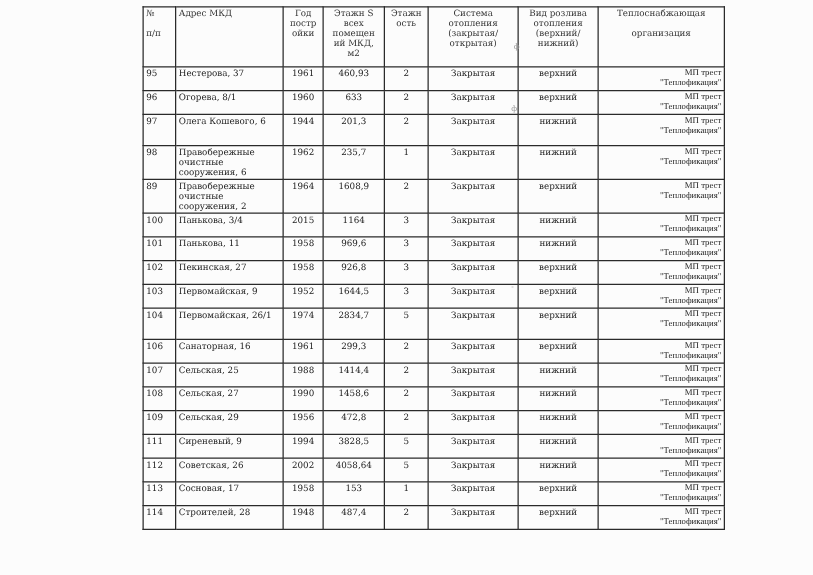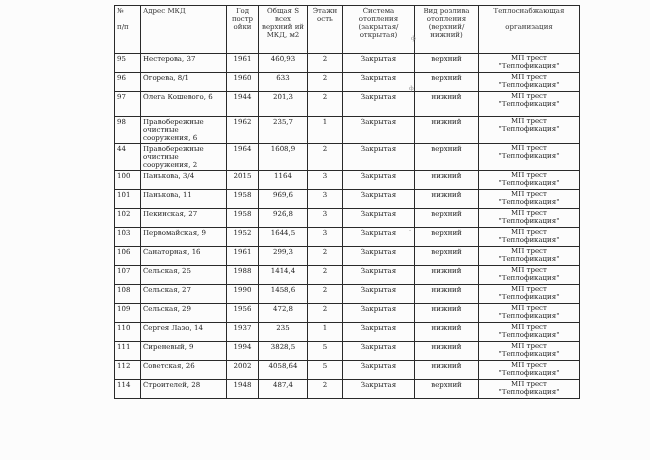--- a/index.html
+++ b/index.html
@@ -14,21 +14,21 @@
     font-size:7px; line-height:8px;
   }
   table.mkd th, table.mkd td {
     border:1px solid #2a2a2a; padding:1px 2px; vertical-align:top; overflow:hidden;
   }
   table.mkd th { font-weight:normal; text-align:center; color:#333; height:45px; }
   table.mkd th.left { text-align:left; }
   table.mkd td { height:16px; }
   table.mkd tr.tall td { height:22px; }
   td.c { text-align:center; }
-  td.org { text-align:center; line-height:7.5px; }
+  td.org { text-align:right; line-height:7.5px;font-family:Liberation Serif, serif; }
   th .gap { display:block; height:8px; }
   .mark { position:absolute; color:#999; font-size:6px; }
 </style>
 </head>
 <body>
 
 <div class="page-noise"></div>
 
 <table class="mkd">
   <colgroup>
@@ -41,21 +41,21 @@
       <col style="width:64px">
       <col style="width:101px">
   </colgroup>
   <thead>
     <tr>
       <th class="left">
         <span>№</span><span class="gap"></span><span>п/п</span>
       </th>
       <th class="left">Адрес МКД</th>
       <th>Год постр ойки</th>
-      <th>Общая S всех верхний ий МКД, м2</th>
+      <th>Этажн S всех помещен ий МКД, м2</th>
       <th>Этажн ость</th>
       <th>Система отопления (закрытая/ открытая)</th>
       <th>Вид розлива отопления (верхний/ нижний)</th>
       <th>
         <span>Теплоснабжающая</span><span class="gap"></span><span>организация</span>
       </th>
     </tr>
   </thead>
   <tbody id="tbody">
       <tr>
@@ -104,21 +104,21 @@
         <td class="c">235,7</td>
         <td class="c">1</td>
         <td class="c">Закрытая</td>
         <td class="c">нижний</td>
         <td class="org">
           <div>МП трест</div>
           <div>"Теплофикация"</div>
         </td>
       </tr>
       <tr class="tall">
-        <td>44</td>
+        <td>89</td>
         <td>Правобережные очистные сооружения, 2</td>
         <td class="c">1964</td>
         <td class="c">1608,9</td>
         <td class="c">2</td>
         <td class="c">Закрытая</td>
         <td class="c">верхний</td>
         <td class="org">
           <div>МП трест</div>
           <div>"Теплофикация"</div>
         </td>
@@ -168,20 +168,33 @@
         <td class="c">1952</td>
         <td class="c">1644,5</td>
         <td class="c">3</td>
         <td class="c">Закрытая</td>
         <td class="c">верхний</td>
         <td class="org">
           <div>МП трест</div>
           <div>"Теплофикация"</div>
         </td>
       </tr>
+      <tr class="tall">
+        <td>104</td>
+        <td>Первомайская, 26/1</td>
+        <td class="c">1974</td>
+        <td class="c">2834,7</td>
+        <td class="c">5</td>
+        <td class="c">Закрытая</td>
+        <td class="c">верхний</td>
+        <td class="org">
+          <div>МП трест</div>
+          <div>"Теплофикация"</div>
+        </td>
+      </tr>
       <tr>
         <td>106</td>
         <td>Санаторная, 16</td>
         <td class="c">1961</td>
         <td class="c">299,3</td>
         <td class="c">2</td>
         <td class="c">Закрытая</td>
         <td class="c">верхний</td>
         <td class="org">
           <div>МП трест</div>
@@ -213,33 +226,20 @@
           <div>МП трест</div>
           <div>"Теплофикация"</div>
         </td>
       </tr>
       <tr>
         <td>109</td>
         <td>Сельская, 29</td>
         <td class="c">1956</td>
         <td class="c">472,8</td>
         <td class="c">2</td>
-        <td class="c">Закрытая</td>
-        <td class="c">нижний</td>
-        <td class="org">
-          <div>МП трест</div>
-          <div>"Теплофикация"</div>
-        </td>
-      </tr>
-      <tr>
-        <td>110</td>
-        <td>Сергея Лазо, 14</td>
-        <td class="c">1937</td>
-        <td class="c">235</td>
-        <td class="c">1</td>
         <td class="c">Закрытая</td>
         <td class="c">нижний</td>
         <td class="org">
           <div>МП трест</div>
           <div>"Теплофикация"</div>
         </td>
       </tr>
       <tr>
         <td>111</td>
         <td>Сиреневый, 9</td>
@@ -254,20 +254,33 @@
         </td>
       </tr>
       <tr>
         <td>112</td>
         <td>Советская, 26</td>
         <td class="c">2002</td>
         <td class="c">4058,64</td>
         <td class="c">5</td>
         <td class="c">Закрытая</td>
         <td class="c">нижний</td>
+        <td class="org">
+          <div>МП трест</div>
+          <div>"Теплофикация"</div>
+        </td>
+      </tr>
+      <tr>
+        <td>113</td>
+        <td>Сосновая, 17</td>
+        <td class="c">1958</td>
+        <td class="c">153</td>
+        <td class="c">1</td>
+        <td class="c">Закрытая</td>
+        <td class="c">верхний</td>
         <td class="org">
           <div>МП трест</div>
           <div>"Теплофикация"</div>
         </td>
       </tr>
       <tr>
         <td>114</td>
         <td>Строителей, 28</td>
         <td class="c">1948</td>
         <td class="c">487,4</td>

